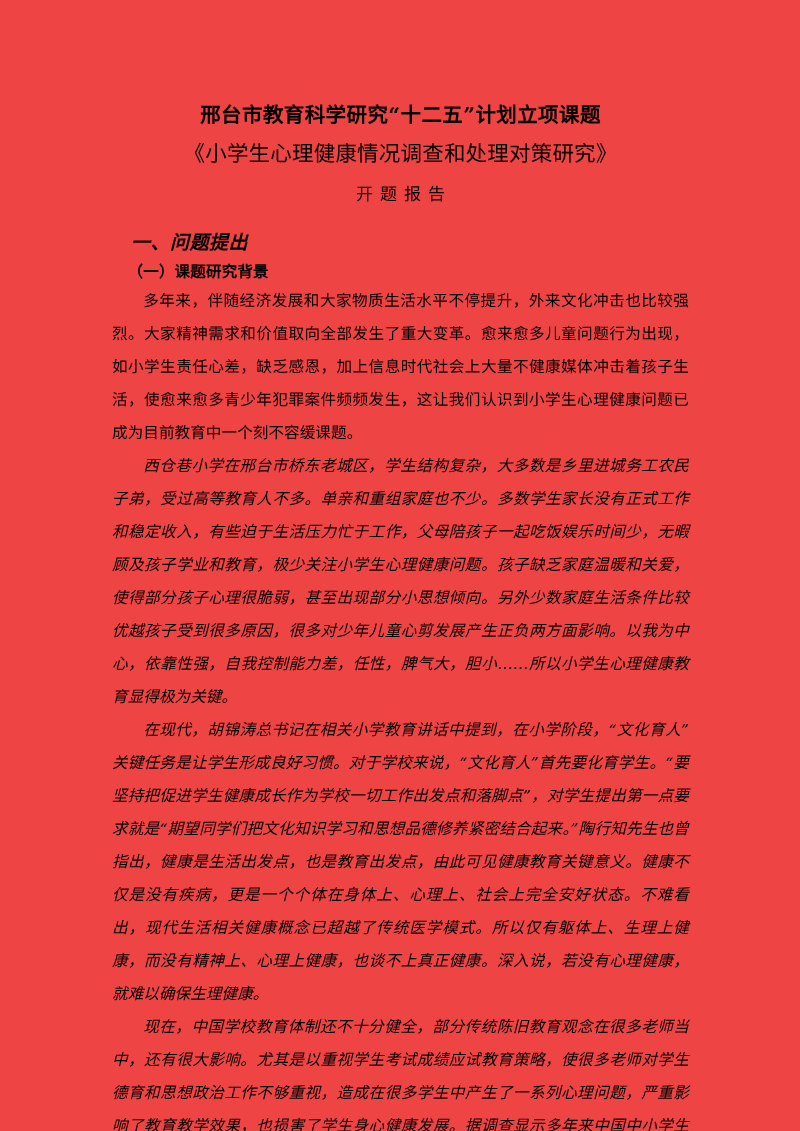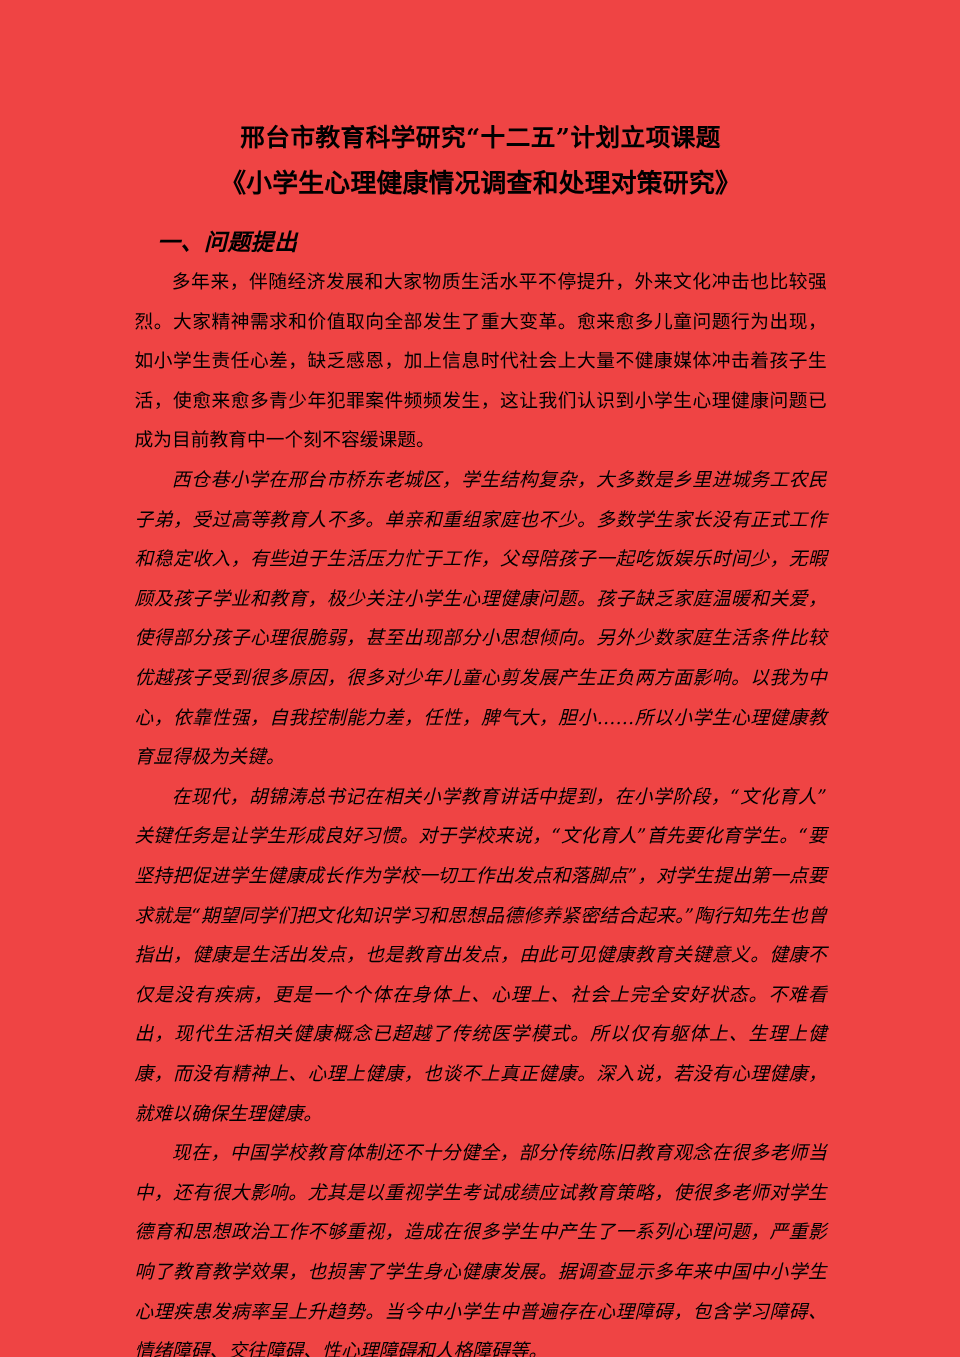--- a/index.html
+++ b/index.html
@@ -30,21 +30,21 @@
   .doc-title-1 {
     font-size: 20.5px;
     font-weight: bold;
     line-height: 38px;
     text-align: center;
     letter-spacing: 0.4px;
     white-space: nowrap;
   }
   .doc-title-2 {
     font-size: 21.5px;
-    font-weight: bold;
+    font-weight: normal;
     line-height: 40px;
     text-align: center;
     letter-spacing: 0.2px;
     white-space: nowrap;
   }
   .doc-title-3 {
     font-size: 17px;
     font-weight: normal;
     line-height: 40px;
     text-align: center;
@@ -86,23 +86,25 @@
 </head>
 <body>
 
 <div class="page">
   <div class="content">
 
     <div class="doc-title-1">邢台市教育科学研究“十二五”计划立项课题</div>
 
     <div class="doc-title-2">《小学生心理健康情况调查和处理对策研究》</div>
 
+    <div class="doc-title-3">开题报告</div>
 
     <div class="h1-section">一、问题提出</div>
 
+    <div class="h2-section">（一）课题研究背景</div>
 
     <p class="para">多年来，伴随经济发展和大家物质生活水平不停提升，外来文化冲击也比较强烈。大家精神需求和价值取向全部发生了重大变革。愈来愈多儿童问题行为出现，如小学生责任心差，缺乏感恩，加上信息时代社会上大量不健康媒体冲击着孩子生活，使愈来愈多青少年犯罪案件频频发生，这让我们认识到小学生心理健康问题已成为目前教育中一个刻不容缓课题。</p>
 
     <p class="para">西仓巷小学在邢台市桥东老城区，学生结构复杂，大多数是乡里进城务工农民子弟，受过高等教育人不多。单亲和重组家庭也不少。多数学生家长没有正式工作和稳定收入，有些迫于生活压力忙于工作，父母陪孩子一起吃饭娱乐时间少，无暇顾及孩子学业和教育，极少关注小学生心理健康问题。孩子缺乏家庭温暖和关爱，使得部分孩子心理很脆弱，甚至出现部分小思想倾向。另外少数家庭生活条件比较优越孩子受到很多原因，很多对少年儿童心剪发展产生正负两方面影响。以我为中心，依靠性强，自我控制能力差，任性，脾气大，胆小……所以小学生心理健康教育显得极为关键。</p>
 
 
 
     <p class="para">在现代，胡锦涛总书记在相关小学教育讲话中提到，在小学阶段，“文化育人”关键任务是让学生形成良好习惯。对于学校来说，“文化育人”首先要化育学生。“要坚持把促进学生健康成长作为学校一切工作出发点和落脚点”，对学生提出第一点要求就是“期望同学们把文化知识学习和思想品德修养紧密结合起来。”陶行知先生也曾指出，健康是生活出发点，也是教育出发点，由此可见健康教育关键意义。健康不仅是没有疾病，更是一个个体在身体上、心理上、社会上完全安好状态。不难看出，现代生活相关健康概念已超越了传统医学模式。所以仅有躯体上、生理上健康，而没有精神上、心理上健康，也谈不上真正健康。深入说，若没有心理健康，就难以确保生理健康。</p>
 
     <p class="para">现在，中国学校教育体制还不十分健全，部分传统陈旧教育观念在很多老师当中，还有很大影响。尤其是以重视学生考试成绩应试教育策略，使很多老师对学生德育和思想政治工作不够重视，造成在很多学生中产生了一系列心理问题，严重影响了教育教学效果，也损害了学生身心健康发展。据调查显示多年来中国中小学生心理疾患发病率呈上升趋势。当今中小学生中普遍存在心理障碍，包含学习障碍、情绪障碍、交往障碍、性心理障碍和人格障碍等。</p>

